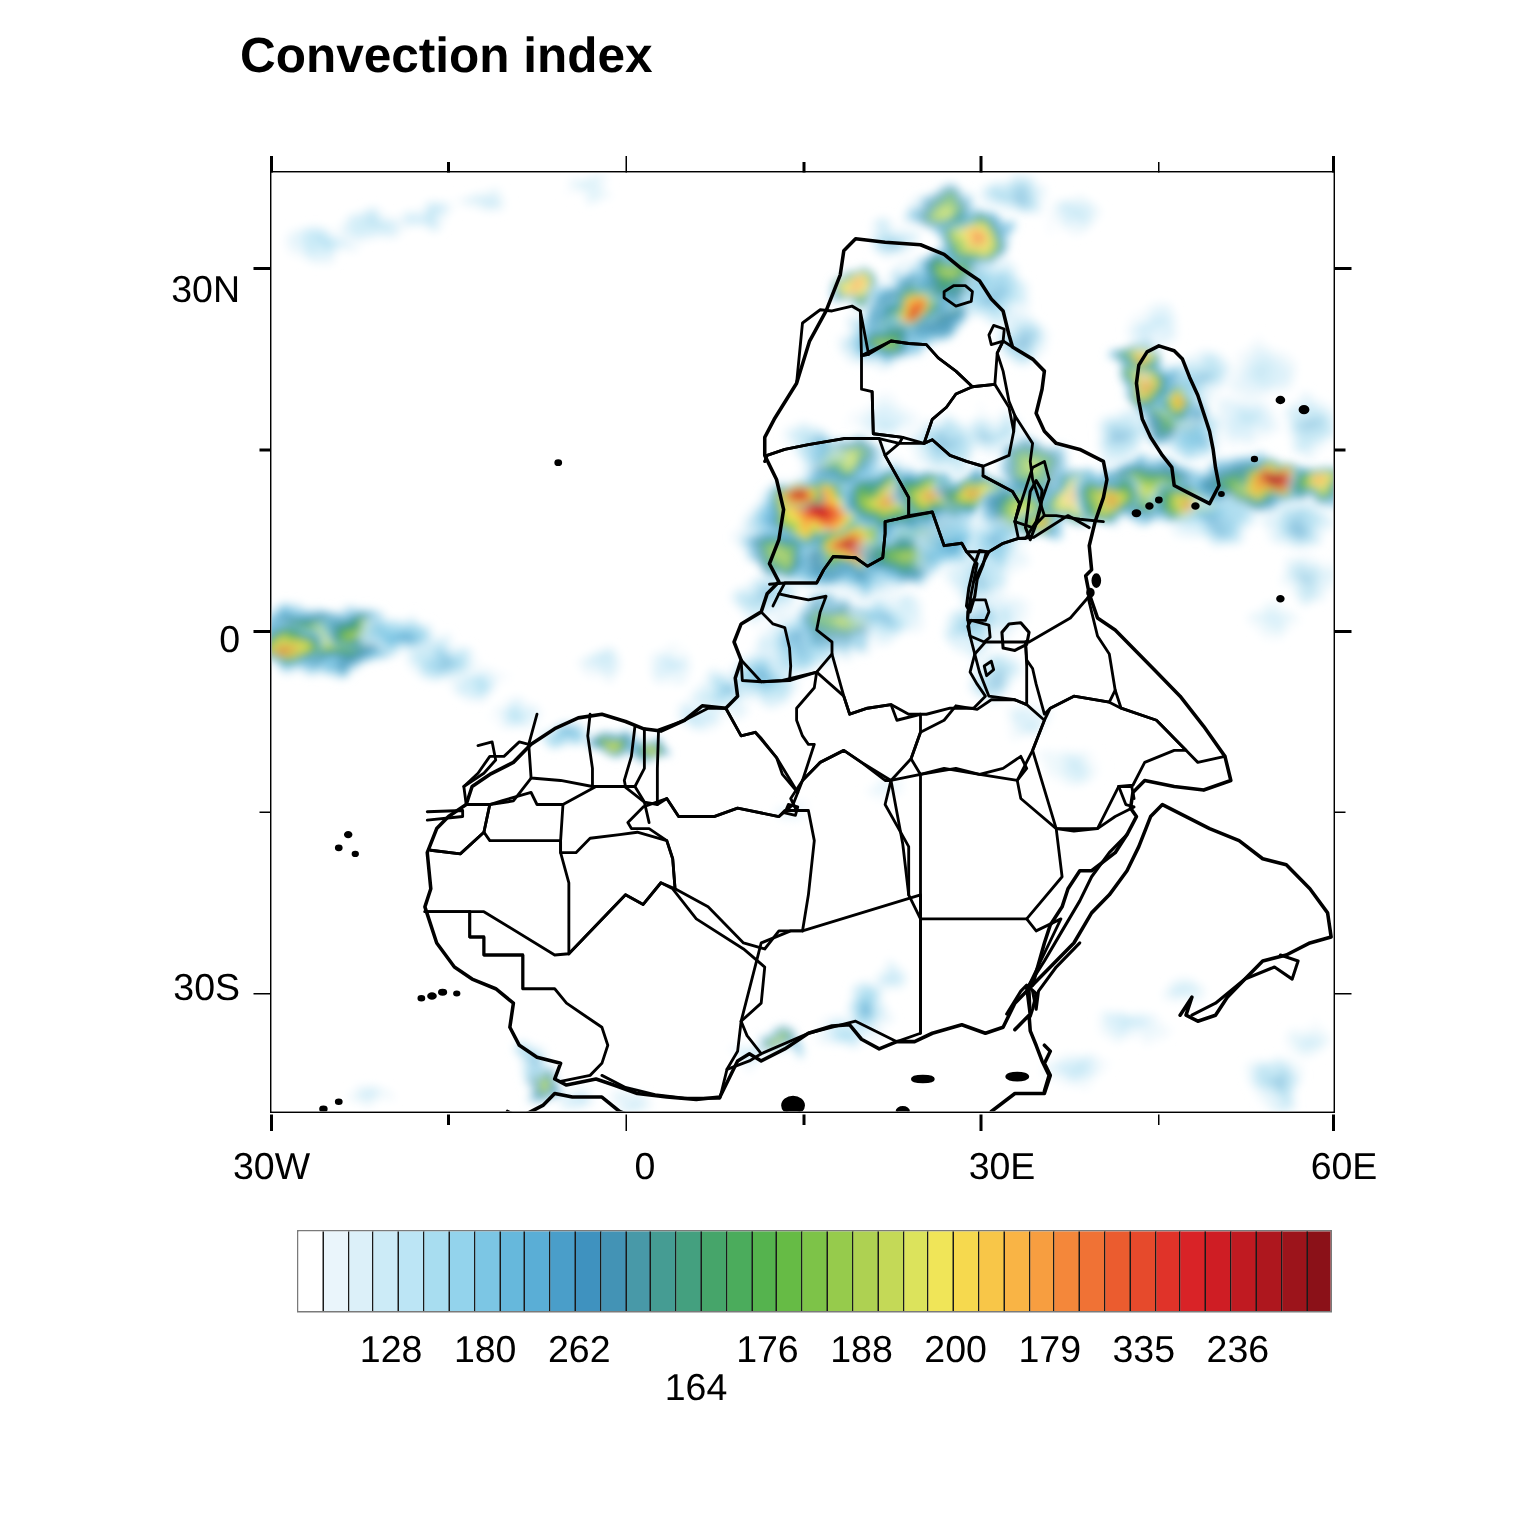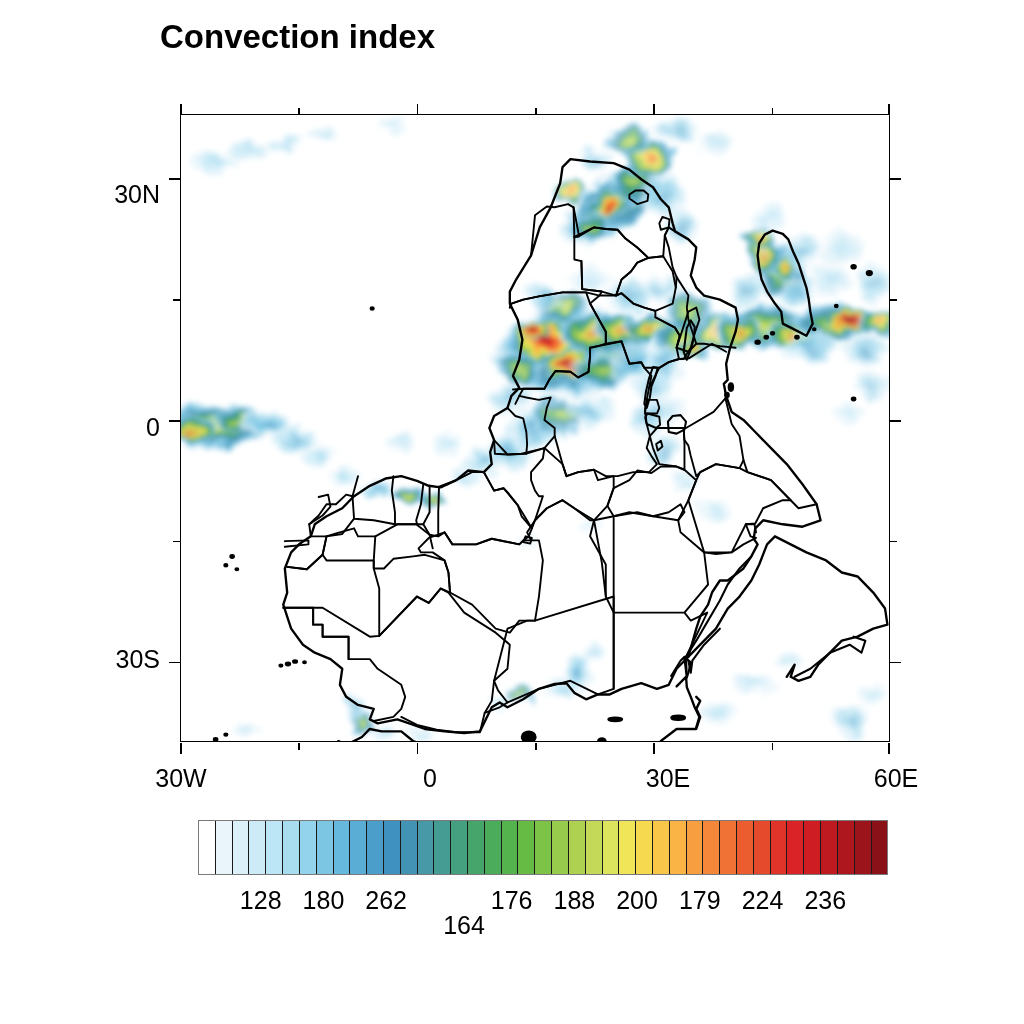--- a/index.html
+++ b/index.html
@@ -635,17 +635,17 @@
     </div>
   <div id="cblabels">
       <div class="cblabel" style="left: 260.727px;">128</div>
       <div class="cblabel" style="left: 323.455px;">180</div>
       <div class="cblabel" style="left: 386.182px;">262</div>
       <div class="cblabel" style="left: 464px; margin-top: 25px;">164</div>
       <div class="cblabel" style="left: 511.636px;">176</div>
       <div class="cblabel" style="left: 574.364px;">188</div>
       <div class="cblabel" style="left: 637.091px;">200</div>
       <div class="cblabel" style="left: 699.818px;">179</div>
-      <div class="cblabel" style="left: 762.545px;">224</div>
+      <div class="cblabel" style="left: 762.545px;">335</div>
       <div class="cblabel" style="left: 825.273px;">236</div>
     </div>
 
 </div>
 
 </body></html>

